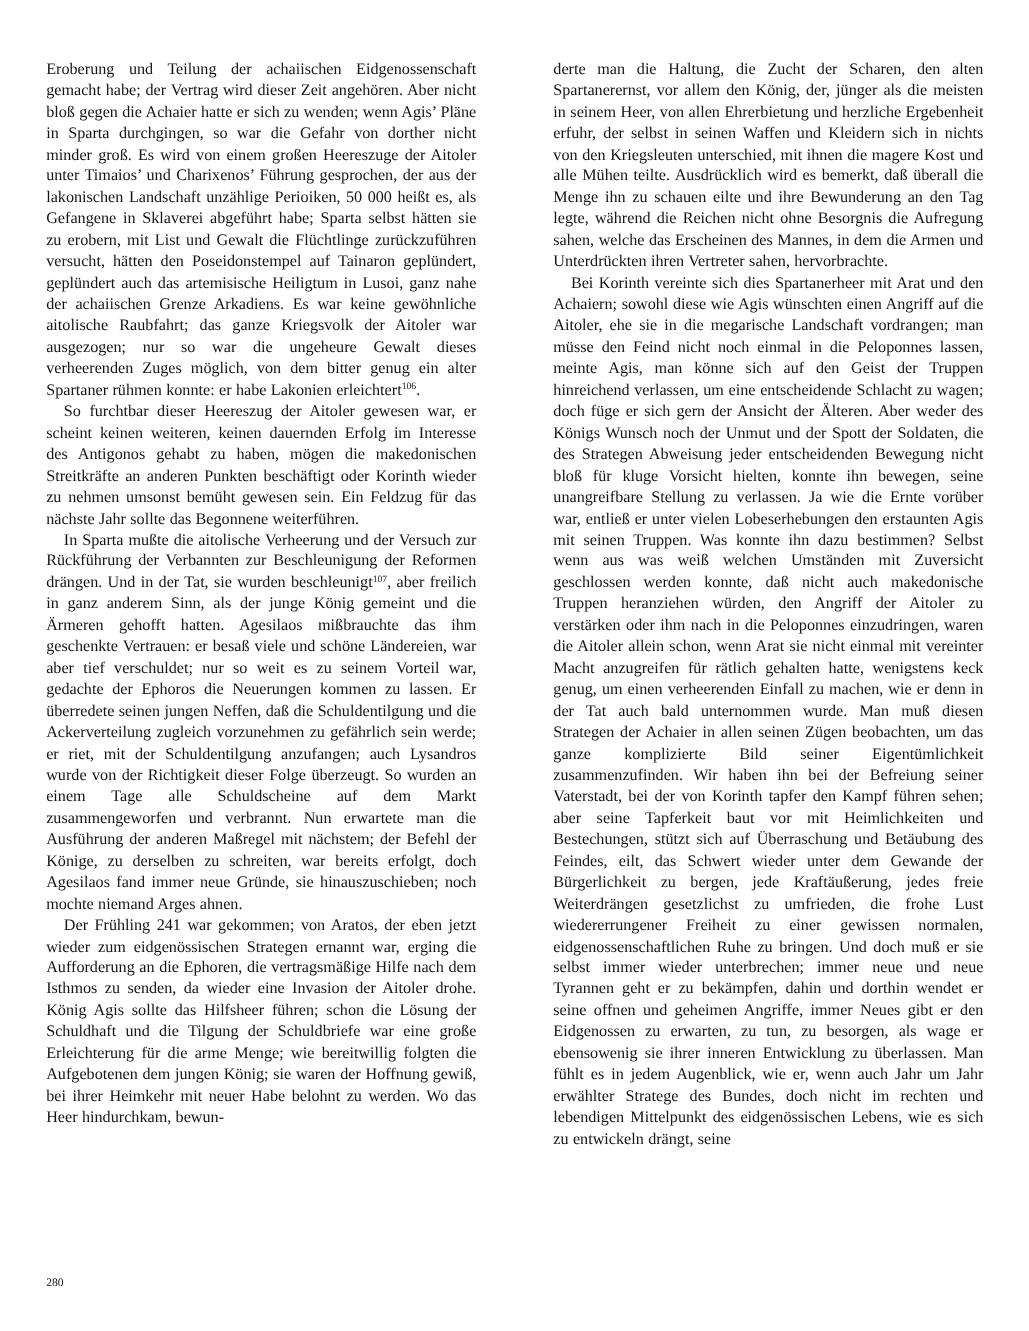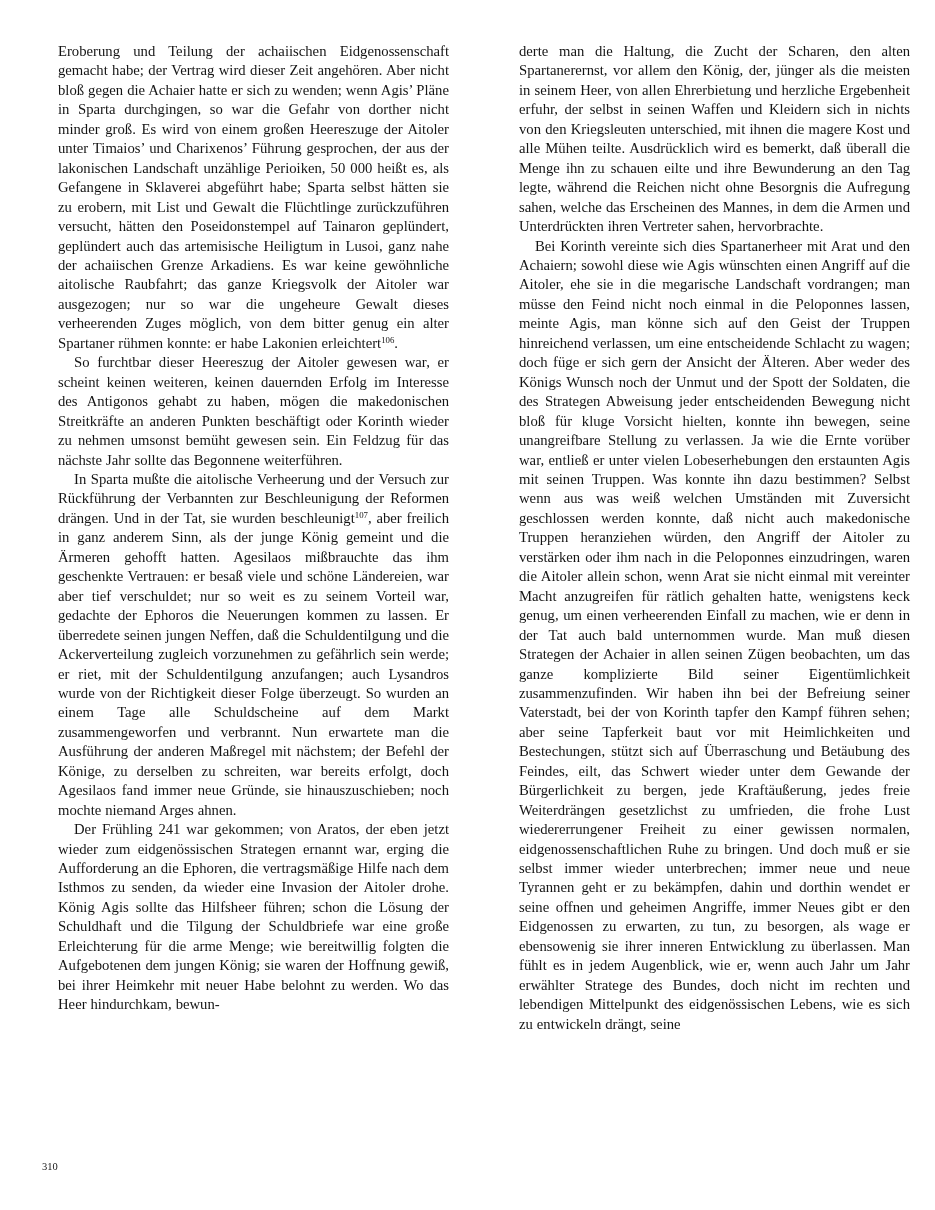--- a/index.html
+++ b/index.html
@@ -12,25 +12,24 @@
     width: 935px;
     height: 1210px;
     background: #ffffff;
     overflow: hidden;
     font-family: "Liberation Serif", serif;
     color: #141414;
   }
   .columns {
     position: absolute;
     left: 42px;
-    top: 42px;
+    top: 54px;
     width: 852px;
     display: flex;
     gap: 70px;
-    margin-left: 16px;
   }
   .column {
     width: 391px;
     font-size: 14.7px;
     line-height: 19.45px;
     text-align: justify;
     hyphens: auto;
     -webkit-hyphens: auto;
     word-spacing: 0.02em;
   }
@@ -66,14 +65,14 @@
         <p class="para"><span>Eroberung und Teilung der achaiischen Eidgenossenschaft gemacht habe; der Vertrag wird dieser Zeit angehören. Aber nicht bloß gegen die Achaier hatte er sich zu wenden; wenn Agis’ Pläne in Sparta durchgingen, so war die Gefahr von dorther nicht minder groß. Es wird von einem großen Heereszuge der Aitoler unter Timaios’ und Charixenos’ Führung gesprochen, der aus der lakonischen Landschaft unzählige Perioiken, 50 000 heißt es, als Gefangene in Sklaverei abgeführt habe; Sparta selbst hätten sie zu erobern, mit List und Gewalt die Flüchtlinge zurückzuführen versucht, hätten den Poseidonstempel auf Tainaron geplündert, geplündert auch das artemisische Heiligtum in Lusoi, ganz nahe der achaiischen Grenze Arkadiens. Es war keine gewöhnliche aitolische Raubfahrt; das ganze Kriegsvolk der Aitoler war ausgezogen; nur so war die ungeheure Gewalt dieses verheerenden Zuges möglich, von dem bitter genug ein alter Spartaner rühmen konnte: er habe Lakonien erleichtert</span><sup class="fn">106</sup><span>.</span></p>
         <p class="para indent"><span>So furchtbar dieser Heereszug der Aitoler gewesen war, er scheint keinen weiteren, keinen dauernden Erfolg im Interesse des Antigonos gehabt zu haben, mögen die makedonischen Streitkräfte an anderen Punkten beschäftigt oder Korinth wieder zu nehmen umsonst bemüht gewesen sein. Ein Feldzug für das nächste Jahr sollte das Begonnene weiterführen.</span></p>
         <p class="para indent"><span>In Sparta mußte die aitolische Verheerung und der Versuch zur Rückführung der Verbannten zur Beschleunigung der Reformen drängen. Und in der Tat, sie wurden beschleunigt</span><sup class="fn">107</sup><span>, aber freilich in ganz anderem Sinn, als der junge König gemeint und die Ärmeren gehofft hatten. Agesilaos mißbrauchte das ihm geschenkte Vertrauen: er besaß viele und schöne Ländereien, war aber tief verschuldet; nur so weit es zu seinem Vorteil war, gedachte der Ephoros die Neuerungen kommen zu lassen. Er überredete seinen jungen Neffen, daß die Schuldentilgung und die Ackerverteilung zugleich vorzunehmen zu gefährlich sein werde; er riet, mit der Schuldentilgung anzufangen; auch Lysandros wurde von der Richtigkeit dieser Folge überzeugt. So wurden an einem Tage alle Schuldscheine auf dem Markt zusammengeworfen und verbrannt. Nun erwartete man die Ausführung der anderen Maßregel mit nächstem; der Befehl der Könige, zu derselben zu schreiten, war bereits erfolgt, doch Agesilaos fand immer neue Gründe, sie hinauszuschieben; noch mochte niemand Arges ahnen.</span></p>
         <p class="para indent"><span>Der Frühling 241 war gekommen; von Aratos, der eben jetzt wieder zum eidgenössischen Strategen ernannt war, erging die Aufforderung an die Ephoren, die vertragsmäßige Hilfe nach dem Isthmos zu senden, da wieder eine Invasion der Aitoler drohe. König Agis sollte das Hilfsheer führen; schon die Lösung der Schuldhaft und die Tilgung der Schuldbriefe war eine große Erleichterung für die arme Menge; wie bereitwillig folgten die Aufgebotenen dem jungen König; sie waren der Hoffnung gewiß, bei ihrer Heimkehr mit neuer Habe belohnt zu werden. Wo das Heer hindurchkam, bewun-</span></p>
       </div>
     <div class="column" id="col-right">
         <p class="para"><span>derte man die Haltung, die Zucht der Scharen, den alten Spartanerernst, vor allem den König, der, jünger als die meisten in seinem Heer, von allen Ehrerbietung und herzliche Ergebenheit erfuhr, der selbst in seinen Waffen und Kleidern sich in nichts von den Kriegsleuten unterschied, mit ihnen die magere Kost und alle Mühen teilte. Ausdrücklich wird es bemerkt, daß überall die Menge ihn zu schauen eilte und ihre Bewunderung an den Tag legte, während die Reichen nicht ohne Besorgnis die Aufregung sahen, welche das Erscheinen des Mannes, in dem die Armen und Unterdrückten ihren Vertreter sahen, hervorbrachte.</span></p>
         <p class="para indent"><span>Bei Korinth vereinte sich dies Spartanerheer mit Arat und den Achaiern; sowohl diese wie Agis wünschten einen Angriff auf die Aitoler, ehe sie in die megarische Landschaft vordrangen; man müsse den Feind nicht noch einmal in die Peloponnes lassen, meinte Agis, man könne sich auf den Geist der Truppen hinreichend verlassen, um eine entscheidende Schlacht zu wagen; doch füge er sich gern der Ansicht der Älteren. Aber weder des Königs Wunsch noch der Unmut und der Spott der Soldaten, die des Strategen Abweisung jeder entscheidenden Bewegung nicht bloß für kluge Vorsicht hielten, konnte ihn bewegen, seine unangreifbare Stellung zu verlassen. Ja wie die Ernte vorüber war, entließ er unter vielen Lobeserhebungen den erstaunten Agis mit seinen Truppen. Was konnte ihn dazu bestimmen? Selbst wenn aus was weiß welchen Umständen mit Zuversicht geschlossen werden konnte, daß nicht auch makedonische Truppen heranziehen würden, den Angriff der Aitoler zu verstärken oder ihm nach in die Peloponnes einzudringen, waren die Aitoler allein schon, wenn Arat sie nicht einmal mit vereinter Macht anzugreifen für rätlich gehalten hatte, wenigstens keck genug, um einen verheerenden Einfall zu machen, wie er denn in der Tat auch bald unternommen wurde. Man muß diesen Strategen der Achaier in allen seinen Zügen beobachten, um das ganze komplizierte Bild seiner Eigentümlichkeit zusammenzufinden. Wir haben ihn bei der Befreiung seiner Vaterstadt, bei der von Korinth tapfer den Kampf führen sehen; aber seine Tapferkeit baut vor mit Heimlichkeiten und Bestechungen, stützt sich auf Überraschung und Betäubung des Feindes, eilt, das Schwert wieder unter dem Gewande der Bürgerlichkeit zu bergen, jede Kraftäußerung, jedes freie Weiterdrängen gesetzlichst zu umfrieden, die frohe Lust wiedererrungener Freiheit zu einer gewissen normalen, eidgenossenschaftlichen Ruhe zu bringen. Und doch muß er sie selbst immer wieder unterbrechen; immer neue und neue Tyrannen geht er zu bekämpfen, dahin und dorthin wendet er seine offnen und geheimen Angriffe, immer Neues gibt er den Eidgenossen zu erwarten, zu tun, zu besorgen, als wage er ebensowenig sie ihrer inneren Entwicklung zu überlassen. Man fühlt es in jedem Augenblick, wie er, wenn auch Jahr um Jahr erwählter Stratege des Bundes, doch nicht im rechten und lebendigen Mittelpunkt des eidgenössischen Lebens, wie es sich zu entwickeln drängt, seine</span></p>
       </div>
   </div>
-  <div class="page-number">310</div>
+  <div class="page-number">280</div>
 </div>
 
 </body></html>

